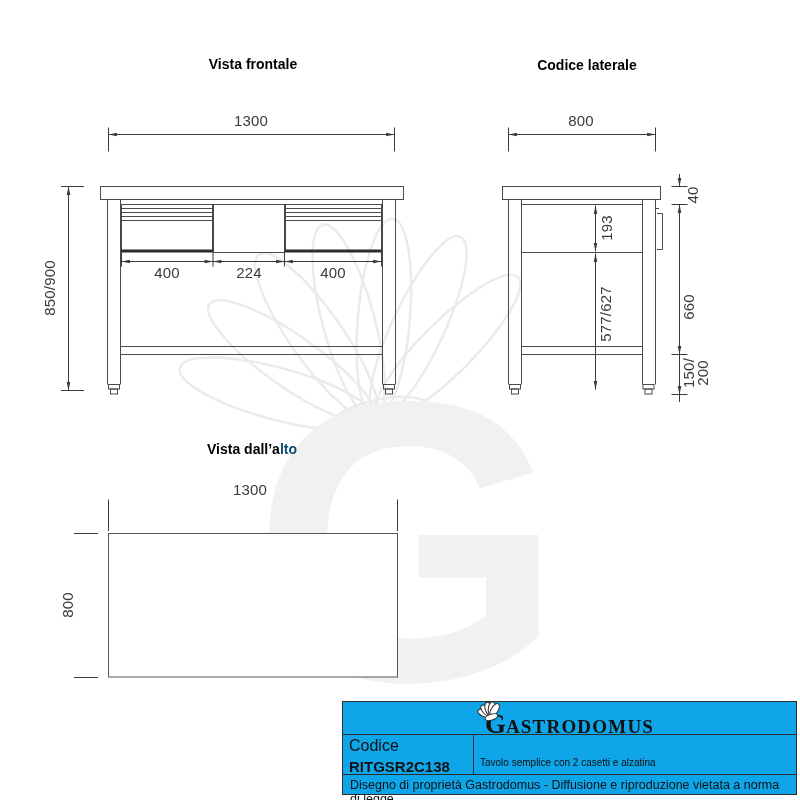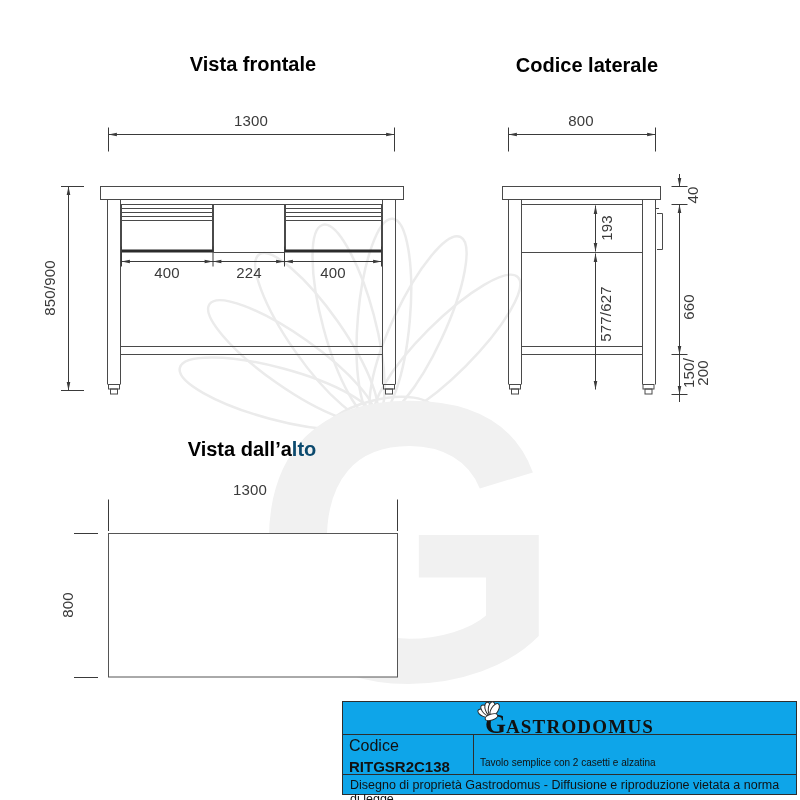--- a/index.html
+++ b/index.html
@@ -3,21 +3,21 @@
 <meta charset="utf-8">
 <style>
   html,body{margin:0;padding:0;background:#fff}
   .canvas{position:relative;width:800px;height:800px;background:#fff;overflow:hidden;
           font-family:"Liberation Sans",sans-serif;color:#222}
   svg.draw{position:absolute;left:0;top:0}
   .lbl{position:absolute;transform:translate(-50%,-50%);font-size:15px;color:#3a3a3a;
        white-space:nowrap;letter-spacing:.2px}
   .lbl.rot{transform:translate(-50%,-50%) rotate(-90deg)}
   .lbl.rot2{transform:translate(-50%,-50%) rotate(-90deg);line-height:14px;text-align:center}
-  .vtitle{position:absolute;transform:translate(-50%,-50%);font-size:20px;font-weight:bold;
+  .vtitle{position:absolute;transform:translate(-50%,-50%);font-size:14px;font-weight:bold;
           color:#000;white-space:nowrap}
   .faded{color:#0c4a6e}
   .tblock{position:absolute;left:342px;top:701px;width:455px;height:94px;
           border:1px solid #2e2e2e;box-sizing:border-box;background:#0ea5e9;color:#111}
   .tb-row1{position:relative;height:33px;border-bottom:1px solid #2e2e2e;box-sizing:border-box}
   .logo{position:absolute;left:50%;top:7px;transform:translateX(-50%);white-space:nowrap}
   .logo .big{font-family:"Liberation Serif",serif;font-weight:bold;font-size:27px}
   .logo .rest{font-family:"Liberation Serif",serif;font-weight:bold;font-size:19px;letter-spacing:1.2px}
   .hat{position:absolute;left:-8px;top:-9px;transform:rotate(-18deg)}
   .tb-row2{display:flex;height:40px;border-bottom:1px solid #2e2e2e;box-sizing:border-box}

